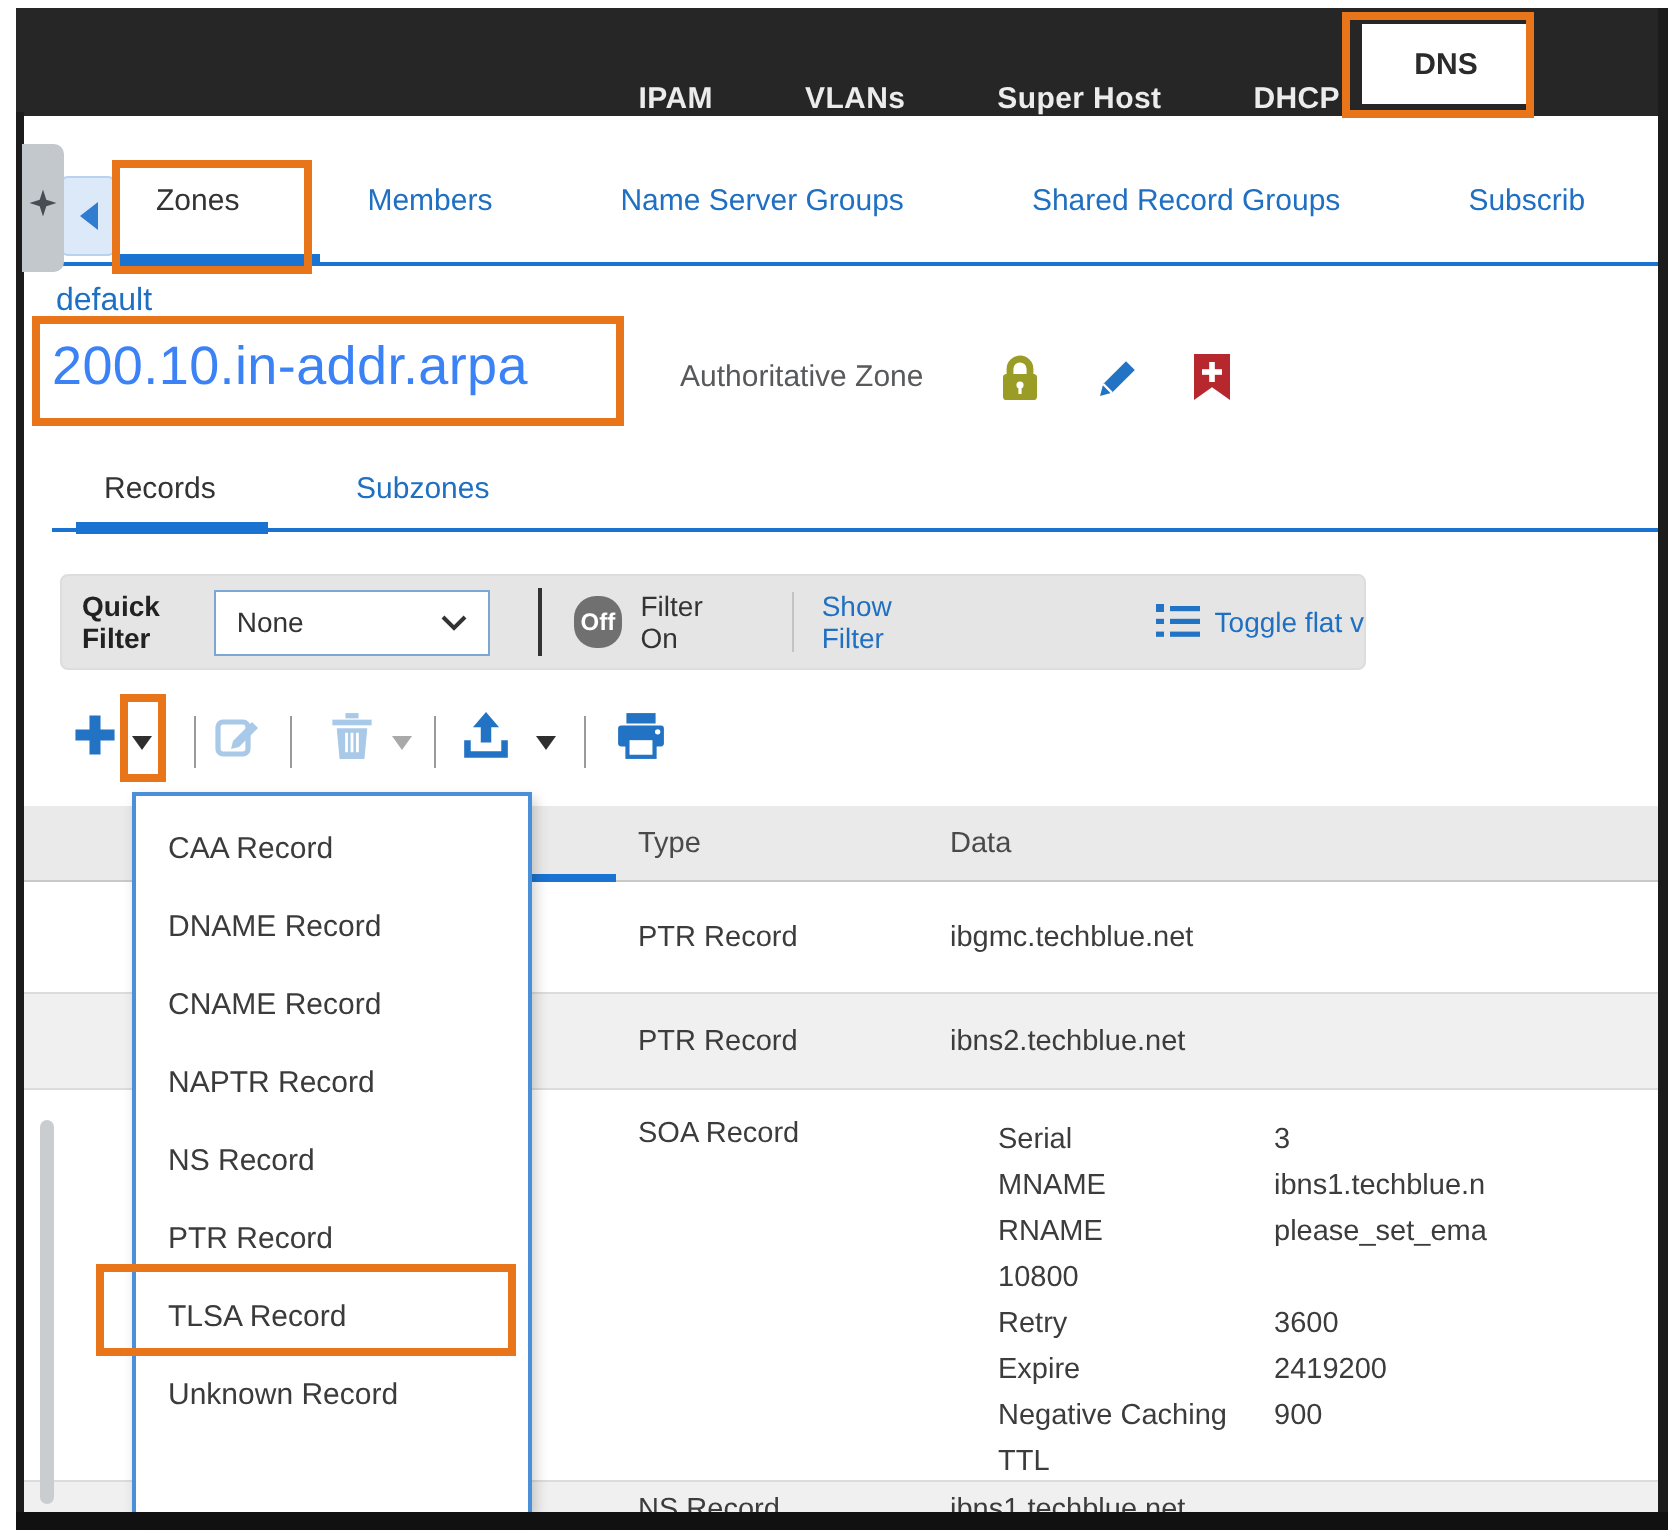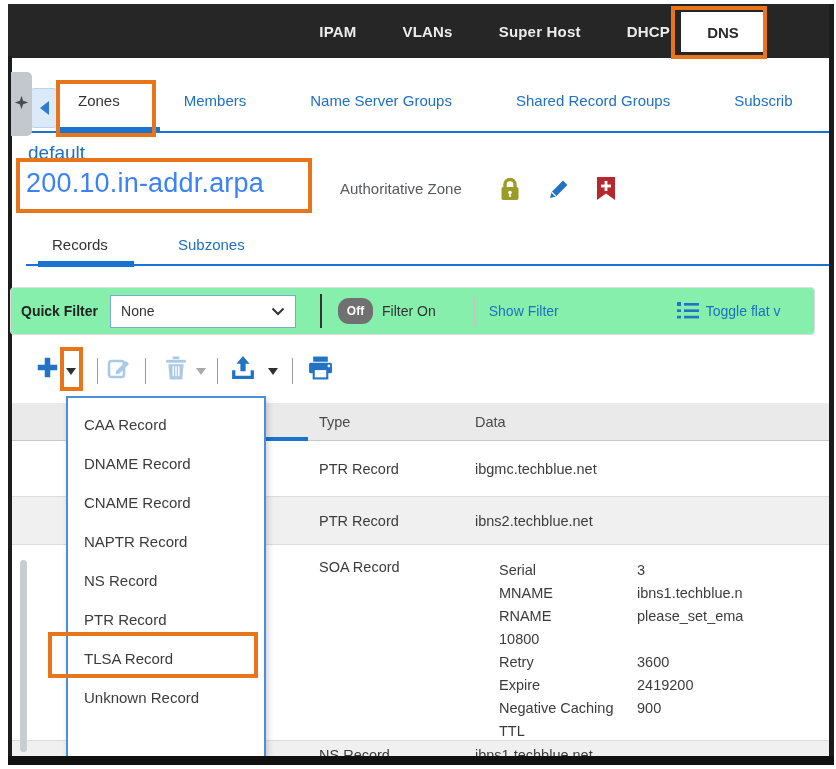--- a/index.html
+++ b/index.html
@@ -7,21 +7,21 @@
   body { font-family:"Liberation Sans","DejaVu Sans",sans-serif; }
   .page { position:relative; width:836px; height:769px; background:#fff; overflow:hidden; }
 
   
   .frame-left  { position:absolute; left:8px;  top:56px; width:4px; height:705px; background:#1c1c1c; }
   .frame-right { position:absolute; left:829px; top:4px; width:5px; height:757px; background:#1c1c1c; }
   .frame-bottom{ position:absolute; left:8px; top:756px; width:826px; height:9px; background:#111; z-index:40; }
 
   
   .topnav { position:absolute; left:8px; top:4px; width:822px; height:54px; background:#262626;
-            display:flex; align-items:center; justify-content:flex-end; gap:46px; padding-right:160px; }
+            display:flex; align-items:flex-end; justify-content:flex-end; gap:46px; padding-right:160px; }
   .nav-item { color:#ececec; font-size:15px; font-weight:600; letter-spacing:.2px; cursor:pointer; }
   .nav-active { position:absolute; left:681px; top:12px; width:84px; height:40px; background:#fff;
                 display:flex; align-items:center; justify-content:center;
                 font-size:15px; font-weight:700; color:#2b2b2b; }
 
   
   .finder-handle { position:absolute; left:11px; top:72px; width:21px; height:64px;
                    background:#c2c8cc; border-radius:0 5px 5px 0; display:flex; align-items:center; justify-content:center; z-index:3; }
 
   
@@ -29,37 +29,37 @@
   .back-btn { position:absolute; left:18px; top:26px; width:28px; height:40px; background:#dce9f8;
               border:1px solid #b9d2ef; border-radius:4px; display:flex; align-items:center; justify-content:center; cursor:pointer; }
   .back-tri { width:0; height:0; border:7px solid transparent; border-right:9px solid #2f7cd0; margin-left:-6px; }
   .tabs { position:absolute; left:58px; top:18px; display:flex; gap:48px; white-space:nowrap; }
   .tab { font-size:15px; color:#1f6fc2; padding:12px 8px; cursor:pointer; }
   .tab.active { color:#333; }
   .tabbar-line  { position:absolute; left:14px; top:69px; width:900px; height:2px; background:#1a73d1; }
   .tabbar-thick { position:absolute; left:48px; top:65px; width:100px; height:6px; background:#1a73d1; }
 
   
-  .breadcrumb { position:absolute; left:28px; top:142px; font-size:19px; color:#1f6fc2; cursor:pointer; }
+  .breadcrumb { position:absolute; left:28px; top:142px; font-size:16px; color:#1f6fc2; cursor:pointer; }
   .zone-title { position:absolute; left:26px; top:168px; font-size:27px; color:#3b82f6; letter-spacing:.2px; }
   .zone-type  { position:absolute; left:340px; top:180px; font-size:15px; color:#58595b; }
   .zicon { position:absolute; top:176px; width:24px; height:26px; cursor:pointer; }
   .zicon svg { width:100%; height:100%; }
   .zicon.lock { left:498px; } .zicon.pencil { left:546px; } .zicon.bookmark { left:594px; }
 
   
   .subtabs { position:absolute; left:0; top:236px; width:829px; }
   .subtab { position:absolute; font-size:15px; cursor:pointer; }
   .subtab.active { left:52px; color:#333; }
   .subtab.other  { left:178px; color:#1f6fc2; }
   .subtabs-line  { position:absolute; left:26px; top:28px; width:803px; height:2px; background:#1a73d1; }
   .subtabs-thick { position:absolute; left:38px; top:25px; width:96px; height:6px; background:#1a73d1; }
 
   
-  .filterbar { position:absolute; left:10px; top:287px; width:805px; height:48px; background:#86efac;
+  .filterbar { position:absolute; left:30px; top:287px; width:653px; height:48px; background:#e5e5e5;
                border:1px solid #ddd; border-radius:4px; display:flex; align-items:center; overflow:hidden; }
   .qf-label { font-size:14px; font-weight:700; color:#222; margin-left:10px; }
   .qf-select { width:186px; height:33px; background:#fff; border:1px solid #7aa7d6; margin-left:12px;
                display:flex; align-items:center; justify-content:space-between; padding:0 10px; cursor:pointer; }
   .qf-select .val { font-size:14px; color:#333; }
   .vdiv-dark  { width:2px; height:34px; background:#333; margin-left:24px; }
   .off-badge { margin-left:16px; width:35px; height:26px; background:#707070; border-radius:11px;
                color:#fff; font-size:12px; font-weight:700; display:flex; align-items:center; justify-content:center; cursor:pointer; }
   .filter-on { font-size:14px; color:#333; margin-left:9px; }
   .vdiv-light { width:1px; height:30px; background:#c3c3c3; margin-left:38px; }

